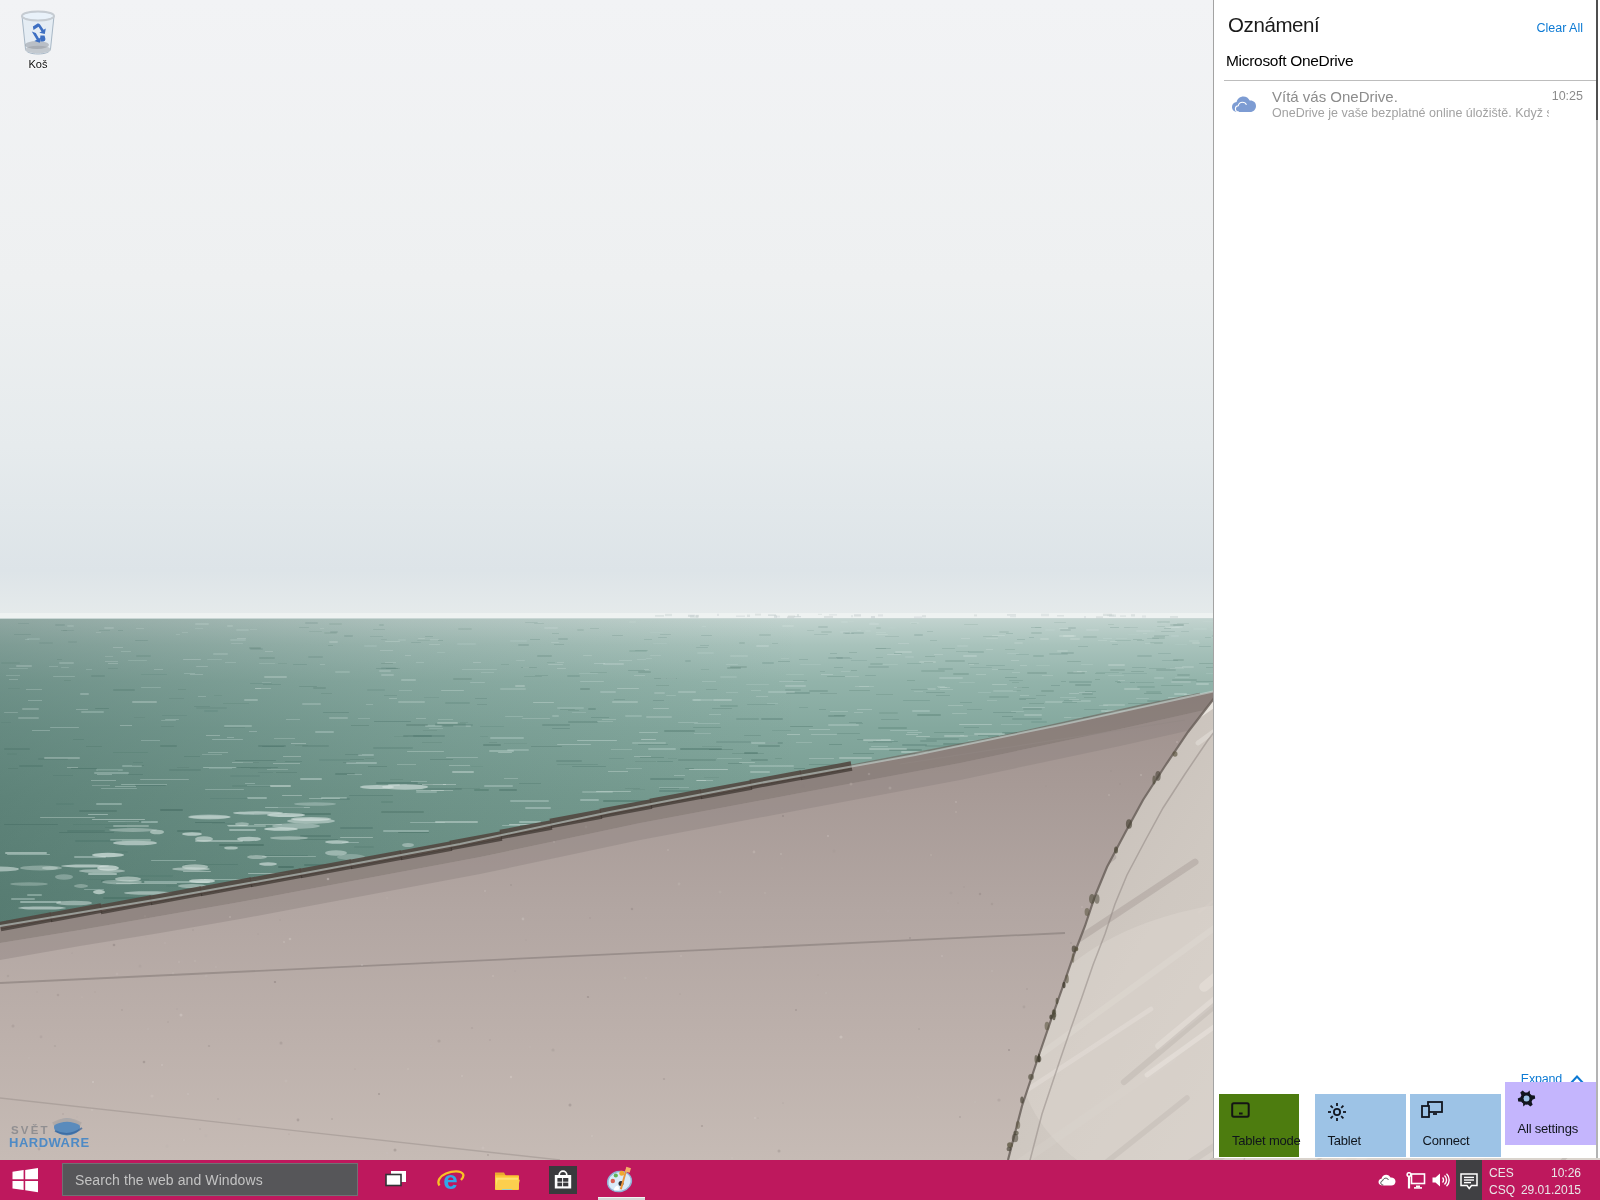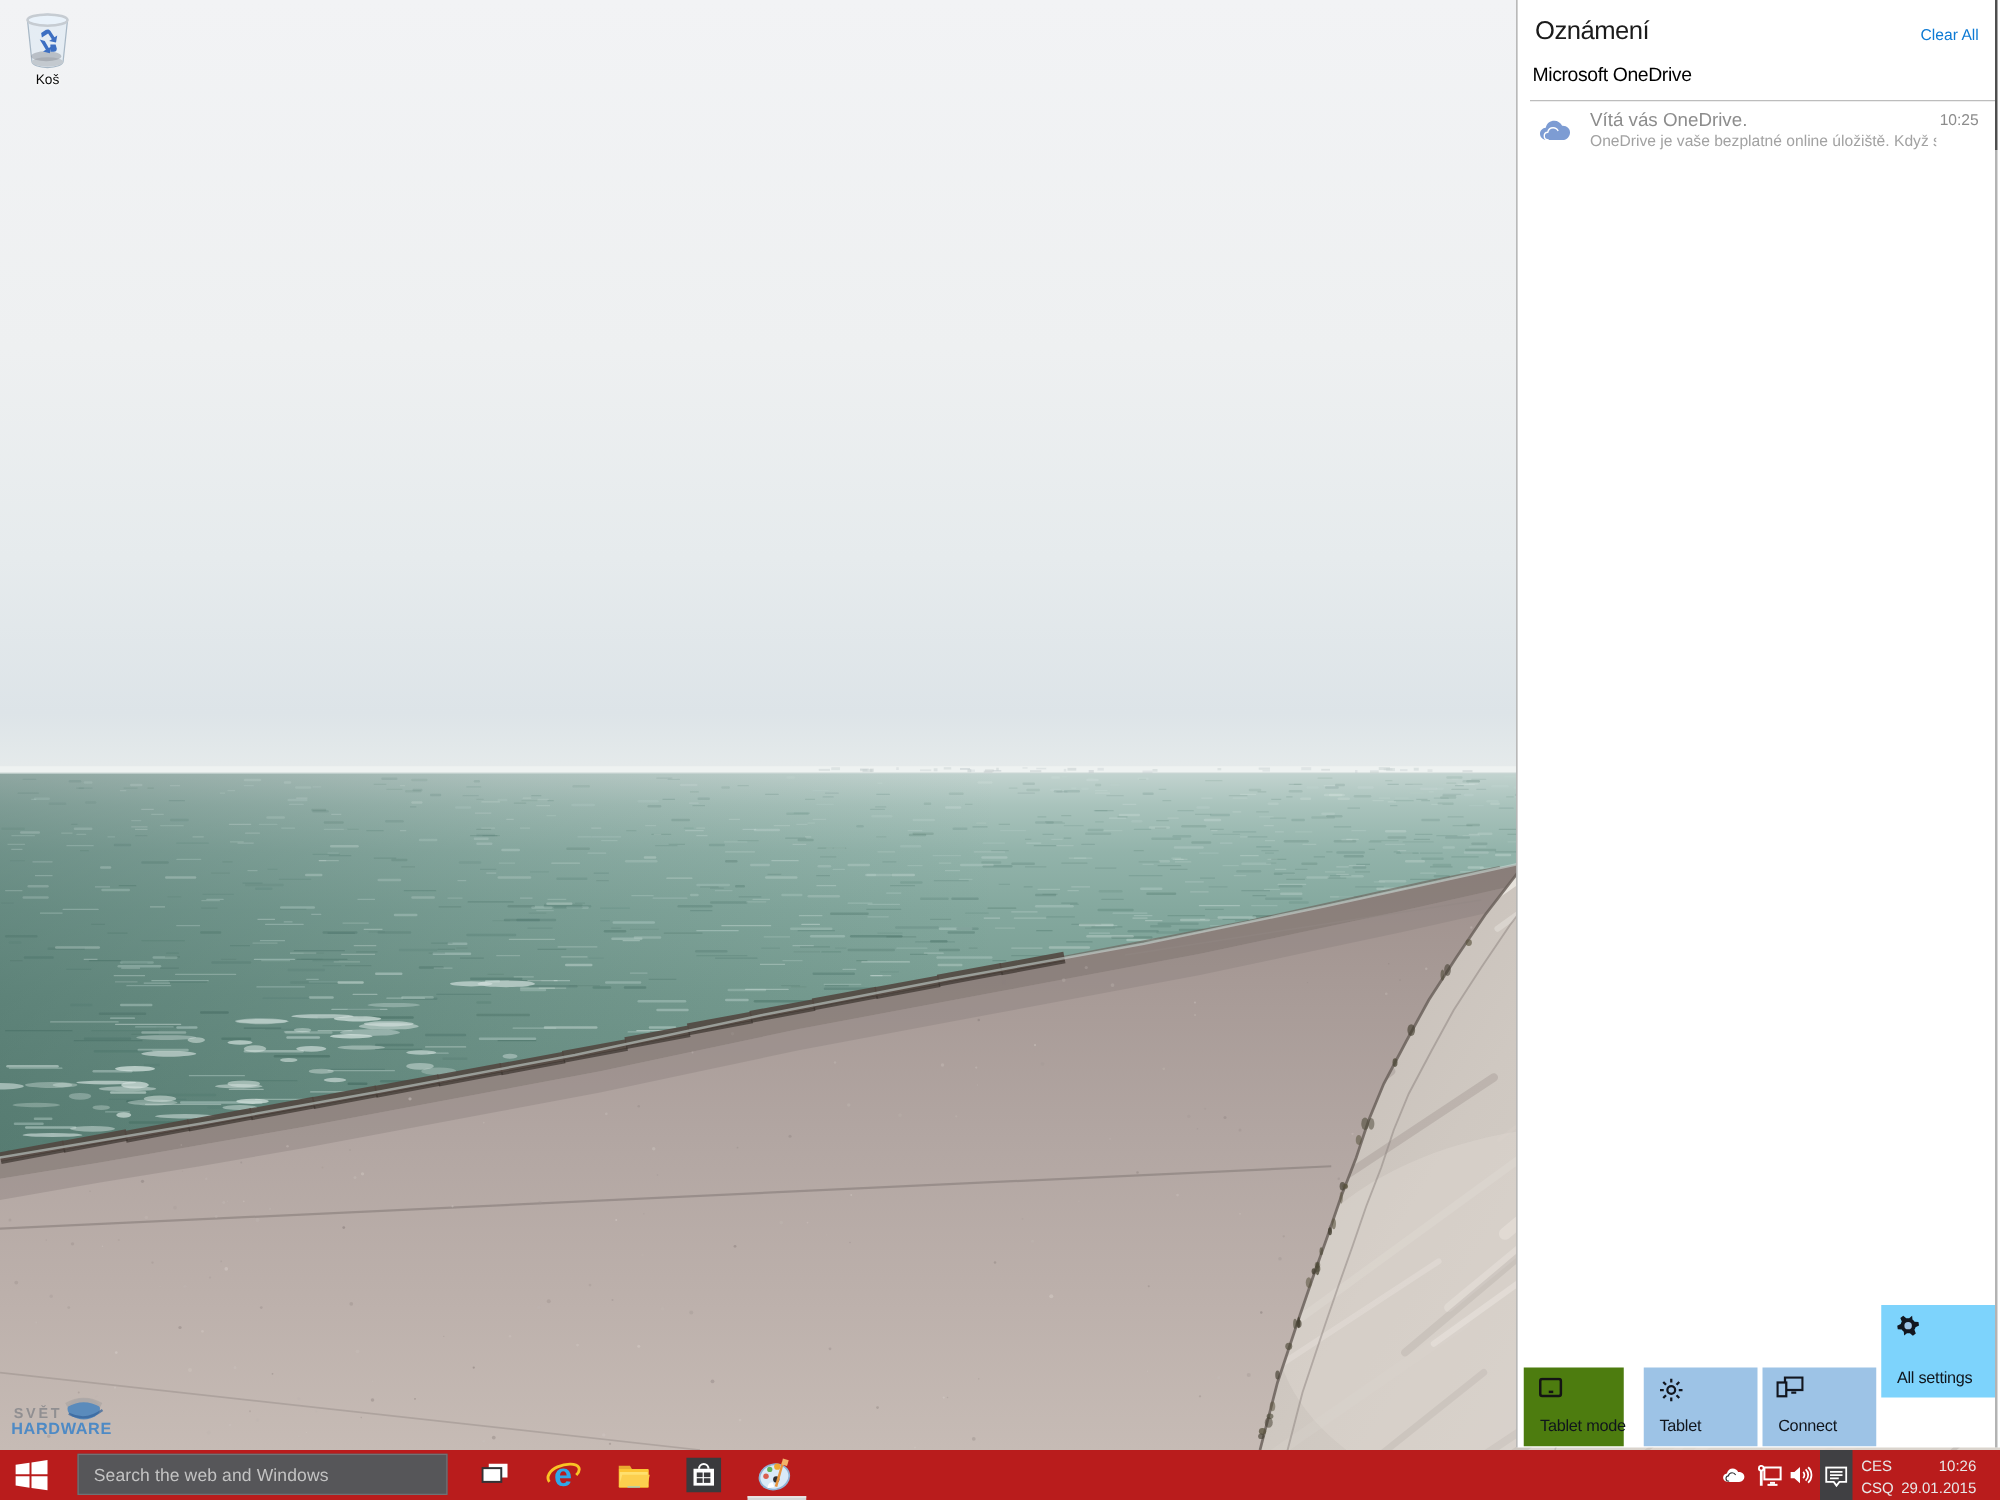--- a/index.html
+++ b/index.html
@@ -1806,33 +1806,33 @@
    <div class="abs" style="left:13px;bottom:9px;font-size:13px;letter-spacing:-0.2px;color:#10151c">Tablet</div>
  </div>
  <div class="abs" style="left:195.5px;top:1094px;width:91px;height:63px;background:#9dc3e6">
    <svg class="abs" style="left:11px;top:7px" width="22" height="20" viewBox="0 0 22 20">
      <rect x="7" y="1" width="14" height="10" fill="none" stroke="#12161f" stroke-width="1.8"></rect>
      <line x1="12" y1="13" x2="16" y2="13" stroke="#12161f" stroke-width="1.8"></line>
      <rect x="1" y="5" width="7" height="11" fill="#9dc3e6" stroke="#12161f" stroke-width="1.8"></rect>
    </svg>
    <div class="abs" style="left:13px;bottom:9px;font-size:13px;letter-spacing:-0.2px;color:#10151c">Connect</div>
  </div>
- <div class="abs" style="left:290.5px;top:1044px;width:91px;height:74px;background:#7dd3fc">
+ <div class="abs" style="left:290.5px;top:1082px;width:91px;height:63px;background:#c4b5fd">
    <svg class="abs" style="left:11px;top:6px" width="21" height="21" viewBox="0 0 24 24">
      <path d="M12,2.2 L13.6,5.4 a7,7 0 0 1 2.5,1 l3.4,-1.1 1.7,2.9 -2.4,2.6 a7,7 0 0 1 0,2.6 l2.4,2.6 -1.7,2.9 -3.4,-1.1 a7,7 0 0 1 -2.5,1 L12,21.8 10.4,18.6 a7,7 0 0 1 -2.5,-1 l-3.4,1.1 -1.7,-2.9 2.4,-2.6 a7,7 0 0 1 0,-2.6 L2.8,8.2 4.5,5.3 7.9,6.4 a7,7 0 0 1 2.5,-1 Z" fill="#12161f" transform="rotate(22 12 12)"></path>
      <circle cx="12" cy="12" r="3.4" fill="#9dc3e6"></circle>
    </svg>
    <div class="abs" style="left:13px;bottom:9px;font-size:13px;letter-spacing:-0.2px;color:#10151c">All settings</div>
  </div>
 
  <div class="abs" style="left:381.5px;top:0;width:2px;height:120px;background:#4f4f4f"></div>
  <div class="abs" style="left:381.5px;top:120px;width:2px;height:1038px;background:#b3b3b3"></div>
 </div>
 
-<div class="abs" style="left:0;top:1160px;width:1600px;height:40px;background:#b91c1c">
+<div class="abs" style="left:0;top:1160px;width:1600px;height:40px;background:#be185d">
  <svg class="abs" style="left:11px;top:6px" width="28" height="28" viewBox="0 0 28 28">
   <path d="M1.5,5.8 L12.6,4.1 L12.6,13.3 L1.5,13.3 Z" fill="#fff"></path>
   <path d="M14.2,3.9 L27,2 L27,13.3 L14.2,13.3 Z" fill="#fff"></path>
   <path d="M1.5,14.9 L12.6,14.9 L12.6,24.1 L1.5,22.4 Z" fill="#fff"></path>
   <path d="M14.2,14.9 L27,14.9 L27,26.2 L14.2,24.3 Z" fill="#fff"></path>
  </svg>
  <div class="abs" style="left:62px;top:3px;width:296px;height:33px;background:#565659;border:1px solid #717174"></div>
  <div class="abs" style="left:75px;top:11.5px;font-size:14px;letter-spacing:0.1px;color:#c3c3c3">Search the web and Windows</div>
 
  <svg class="abs" style="left:385px;top:10px" width="22" height="19" viewBox="0 0 22 19">

